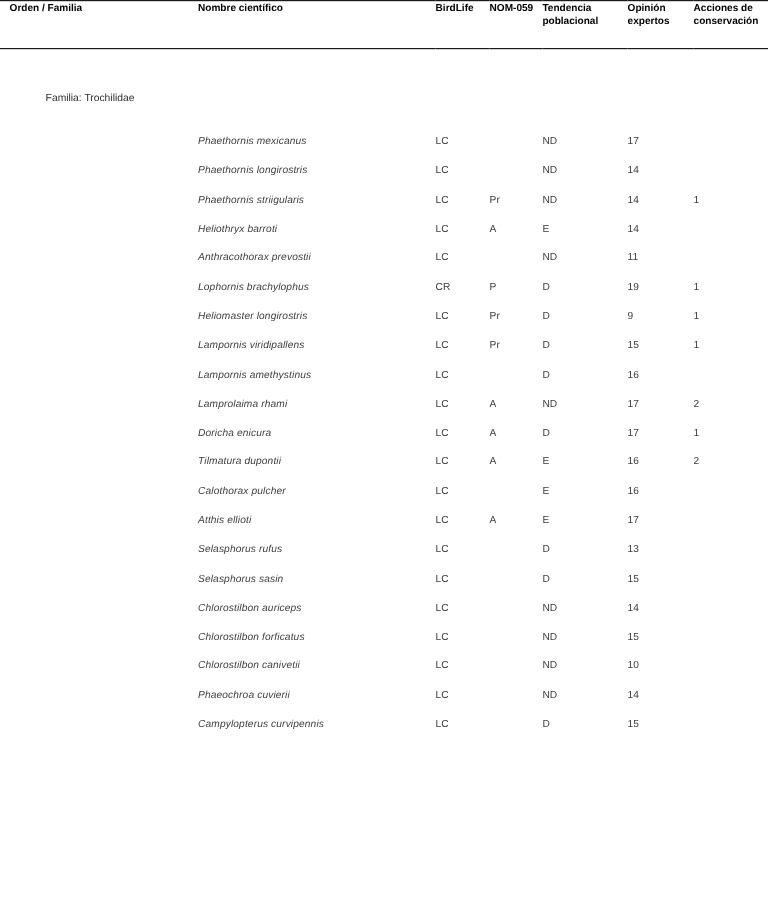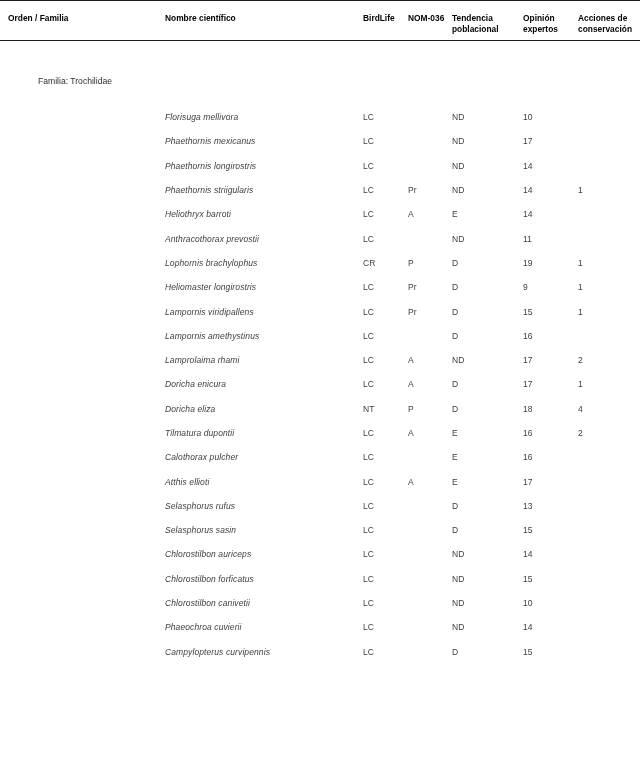--- a/index.html
+++ b/index.html
@@ -46,21 +46,21 @@
     vertical-align: top;
     line-height: 1.28;
     padding: 0 6px 0 0;
     border-top: 1.3px solid #1a1a1a;
     border-bottom: 1.3px solid #1a1a1a;
     height: 40px;
     box-sizing: border-box;
   }
   thead tr.header-row th.h-orden   { padding-left: 8px; }
   thead tr.header-row th.h-nombre  { padding-left: 0px; }
-  .hdr-inner { display: block; padding-top: 12px; }
+  .hdr-inner { display: block; }
 
   
   tr.gap-row td { height: 28px; padding: 0; border: none; }
 
   
   tr.family-row td {
     padding: 0 0 0 38px;
     height: 24px;
     vertical-align: middle;
     font-size: 8.6px;
@@ -120,21 +120,21 @@
         <th class="h-orden">
             <span class="hdr-inner">Orden / Familia</span>
           </th>
         <th class="h-nombre">
             <span class="hdr-inner">Nombre científico</span>
           </th>
         <th>
             <span class="hdr-inner">BirdLife</span>
           </th>
         <th>
-            <span class="hdr-inner">NOM-036</span>
+            <span class="hdr-inner">NOM-059</span>
           </th>
         <th>
             <span class="hdr-inner">Tendencia poblacional</span>
           </th>
         <th>
             <span class="hdr-inner">Opinión expertos</span>
           </th>
         <th>
             <span class="hdr-inner">Acciones de conservación</span>
           </th>
@@ -143,29 +143,20 @@
     <tbody id="table-body">
       <tr class="gap-row">
           <td colspan="7"></td>
         </tr>
       <tr class="family-row">
         <td colspan="7">Familia: Trochilidae</td>
       </tr>
       <tr class="gap-row2">
           <td colspan="7"></td>
         </tr>
-    <tr class="spp-row">
-          <td class="cell-orden"></td>
-          <td class="cell-nombre">Florisuga mellivora</td>
-          <td class="cell-birdlife">LC</td>
-          <td class="cell-nom"></td>
-          <td class="cell-tend">ND</td>
-          <td class="cell-opinion">10</td>
-          <td class="cell-acc"></td>
-        </tr>
         <tr class="spp-row">
           <td class="cell-orden"></td>
           <td class="cell-nombre">Phaethornis mexicanus</td>
           <td class="cell-birdlife">LC</td>
           <td class="cell-nom"></td>
           <td class="cell-tend">ND</td>
           <td class="cell-opinion">17</td>
           <td class="cell-acc"></td>
         </tr>
         <tr class="spp-row">
@@ -253,29 +244,20 @@
           <td class="cell-orden"></td>
           <td class="cell-nombre">Doricha enicura</td>
           <td class="cell-birdlife">LC</td>
           <td class="cell-nom">A</td>
           <td class="cell-tend">D</td>
           <td class="cell-opinion">17</td>
           <td class="cell-acc">1</td>
         </tr>
         <tr class="spp-row">
           <td class="cell-orden"></td>
-          <td class="cell-nombre">Doricha eliza</td>
-          <td class="cell-birdlife">NT</td>
-          <td class="cell-nom">P</td>
-          <td class="cell-tend">D</td>
-          <td class="cell-opinion">18</td>
-          <td class="cell-acc">4</td>
-        </tr>
-        <tr class="spp-row">
-          <td class="cell-orden"></td>
           <td class="cell-nombre">Tilmatura dupontii</td>
           <td class="cell-birdlife">LC</td>
           <td class="cell-nom">A</td>
           <td class="cell-tend">E</td>
           <td class="cell-opinion">16</td>
           <td class="cell-acc">2</td>
         </tr>
         <tr class="spp-row">
           <td class="cell-orden"></td>
           <td class="cell-nombre">Calothorax pulcher</td>

